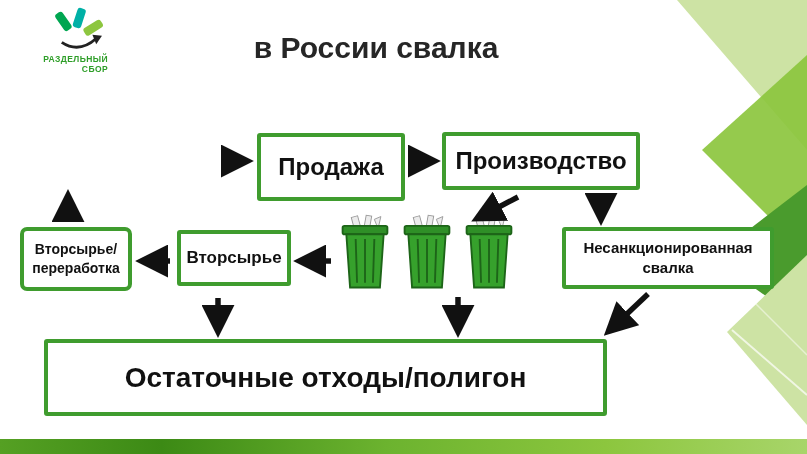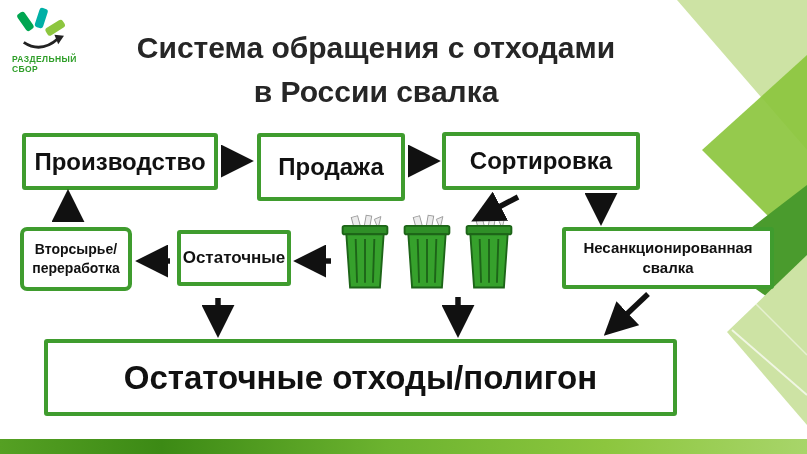--- a/index.html
+++ b/index.html
@@ -5,40 +5,40 @@
   html,body{margin:0;padding:0;background:#888;}
   .slide{
     position:relative;width:807px;height:454px;background:#ffffff;overflow:hidden;
     font-family:"Liberation Sans",sans-serif;
   }
   .bg-deco{position:absolute;top:0;right:0;pointer-events:none;}
   .bottom-bar{
     position:absolute;left:0;bottom:0;width:100%;height:15px;
     background:linear-gradient(90deg,#55a023 0%,#3c8a15 20%,#6cb32f 48%,#8cc63e 75%,#a8d56a 100%);
   }
-  .logo{position:absolute;left:12px;top:6px;width:84px;text-align:left;}
+  .logo{position:absolute;left:24px;top:6px;width:84px;text-align:right;}
   .logo-text{font-size:8.5px;font-weight:bold;color:#2e9e28;line-height:1.2;letter-spacing:.4px;}
   .logo-text span{display:block;}
   .title{
     position:absolute;left:86px;top:26px;width:580px;text-align:center;
     font-size:30px;font-weight:bold;color:#262626;line-height:1.45;
   }
   .node{
     position:absolute;box-sizing:border-box;background:#fff;
     border:4px solid #3f9c2e;border-radius:3px;
     display:flex;align-items:center;justify-content:center;
     font-weight:bold;color:#111;text-align:center;white-space:pre-line;
   }
   .node-production{left:22px;top:133px;width:196px;height:57px;font-size:24px;}
   .node-sale{left:257px;top:133px;width:148px;height:68px;font-size:24px;}
   .node-consumption{left:442px;top:132px;width:198px;height:58px;font-size:24px;}
   .node-recycling{left:20px;top:227px;width:112px;height:64px;font-size:14px;line-height:1.35;border-radius:7px;}
   .node-sorting{left:177px;top:230px;width:114px;height:56px;font-size:17px;}
   .node-dump{left:562px;top:227px;width:212px;height:62px;font-size:15px;line-height:1.35;}
-  .node-landfill{left:44px;top:339px;width:633px;height:77px;font-size:33px;}
+  .node-landfill{left:44px;top:339px;width:563px;height:77px;font-size:28px;}
   .arrows{position:absolute;left:0;top:0;pointer-events:none;}
   .bins{position:absolute;left:337px;top:212px;display:flex;gap:6px;}
 </style>
 </head>
 <body>
 
 <div class="slide">
 
   <svg class="bg-deco" width="175" height="440" viewBox="0 0 175 440">
     <polygon points="175,0 45,0 175,150" fill="#cde3a4"></polygon>
@@ -59,30 +59,28 @@
       <path d="M12 38 Q30 50 48 34" fill="none" stroke="#222" stroke-width="3"></path>
       <polygon points="48,40 54,31 44,30" fill="#222"></polygon>
     </svg>
     <div class="logo-text">
       <span>РАЗДЕЛЬНЫЙ</span>
       <span>СБОР</span>
     </div>
   </div>
 
   <div class="title">
-    <div>Система обращения с отходами</div>
     <div>в России свалка</div>
   </div>
 
-  <div class="node node-production">Производство</div>
   <div class="node node-sale">Продажа</div>
-  <div class="node node-consumption">Сортировка</div>
+  <div class="node node-consumption">Производство</div>
   <div class="node node-recycling">Вторсырье/
 переработка</div>
-  <div class="node node-sorting">Остаточные</div>
+  <div class="node node-sorting">Вторсырье</div>
   <div class="node node-dump">Несанкционированная
 свалка</div>
   <div class="node node-landfill">Остаточные отходы/полигон</div>
 
   <div class="bins">
     <svg width="56" height="80" viewBox="0 0 60 80">
       <g fill="#ececec" stroke="#9a9a9a" stroke-width="1">
         <rect x="17" y="2" width="7" height="14" transform="rotate(-15 20 9)"></rect>
         <rect x="30" y="1" width="6" height="13" transform="rotate(10 33 8)"></rect>
         <polygon points="40,5 47,2 44,15"></polygon>

